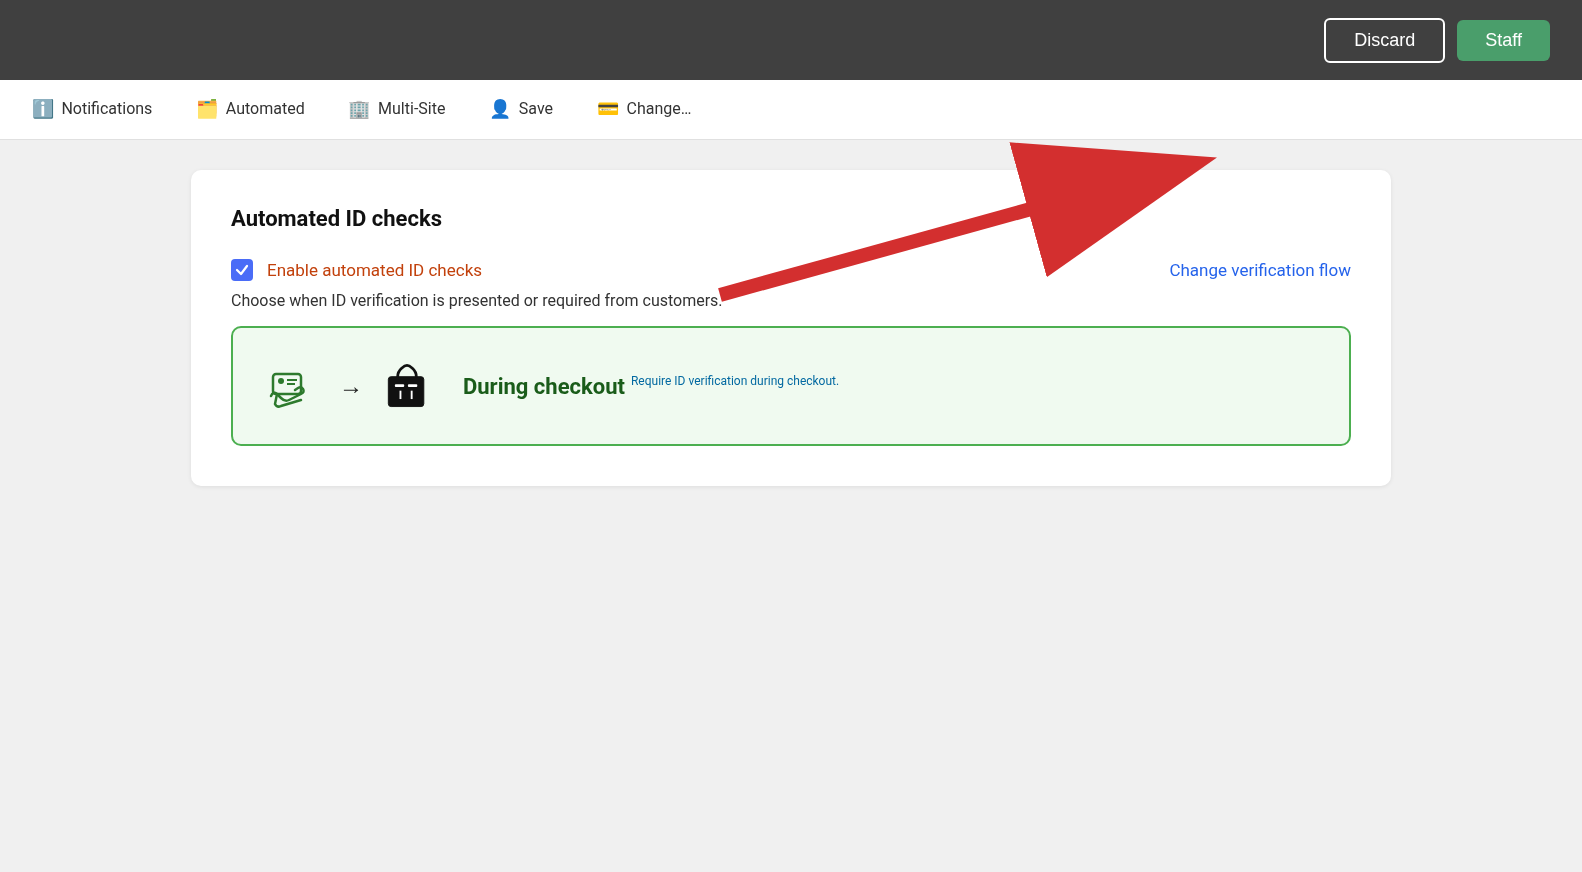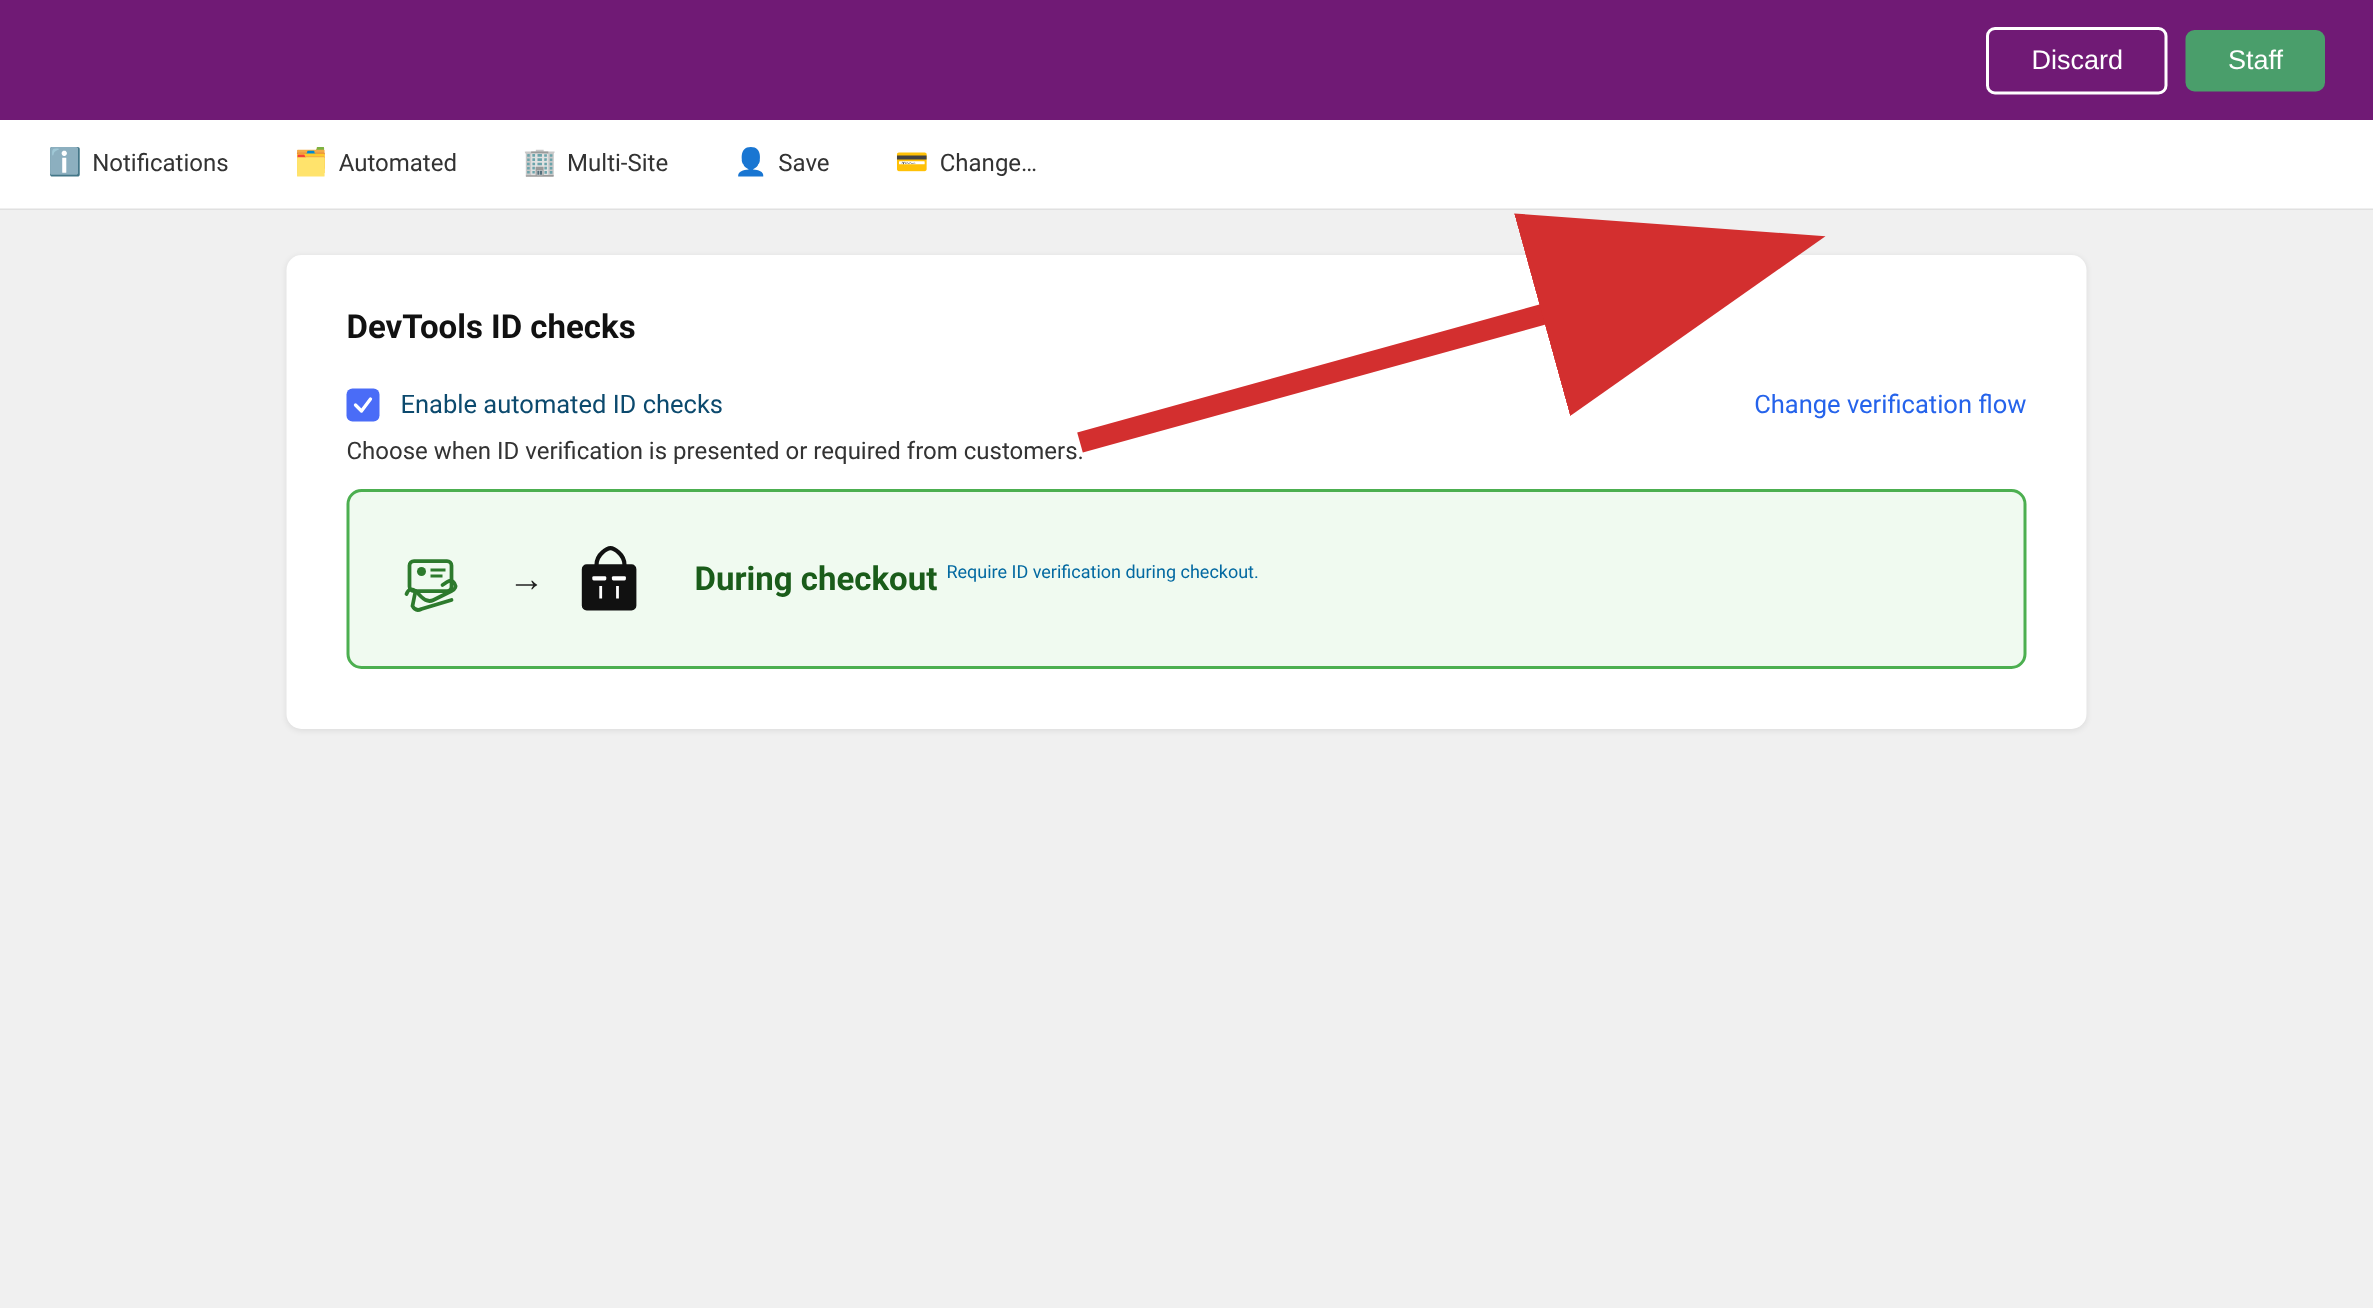--- a/index.html
+++ b/index.html
@@ -6,21 +6,21 @@
     body {
       font-family: -apple-system, BlinkMacSystemFont, 'Segoe UI', Roboto, sans-serif;
       background: #f0f0f0;
       width: 1582px;
       min-height: 872px;
       overflow: hidden;
     }
 
     
     .top-bar {
-      background: #701a75;
+      background: #404040;
       height: 80px;
       display: flex;
       align-items: center;
       justify-content: flex-end;
       padding: 0 32px;
       gap: 12px;
     }
 
     .btn-discard {
       background: transparent;
@@ -120,21 +120,21 @@
       cursor: pointer;
     }
 
     .checkbox-styled svg {
       width: 14px;
       height: 14px;
     }
 
     .checkbox-label {
       font-size: 17px;
-      color: #0c4a6e;
+      color: #c2410c;
     }
 
     .change-flow-link {
       color: #2563eb;
       font-size: 17px;
       cursor: pointer;
     }
 
     .description-text {
       font-size: 16px;
@@ -232,21 +232,21 @@
         <polygon points="0 0, 14 5, 0 10" fill="#d32f2f"></polygon>
       </marker>
     </defs>
     <line x1="720" y1="155" x2="1190" y2="25" stroke="#d32f2f" stroke-width="14" marker-end="url(#arrowhead)"></line>
   </svg>
 </div>
 
 <div class="main-content">
   <div class="card">
 
-    <div class="card-title">DevTools ID checks</div>
+    <div class="card-title">Automated ID checks</div>
 
     <div class="checkbox-row">
       <div class="checkbox-left">
         <div class="checkbox-styled">
           <svg viewBox="0 0 14 14" fill="none">
             <polyline points="2,7 6,11 12,3" stroke="white" stroke-width="2.2" stroke-linecap="round" stroke-linejoin="round"></polyline>
           </svg>
         </div>
         <span class="checkbox-label">Enable automated ID checks</span>
       </div>

